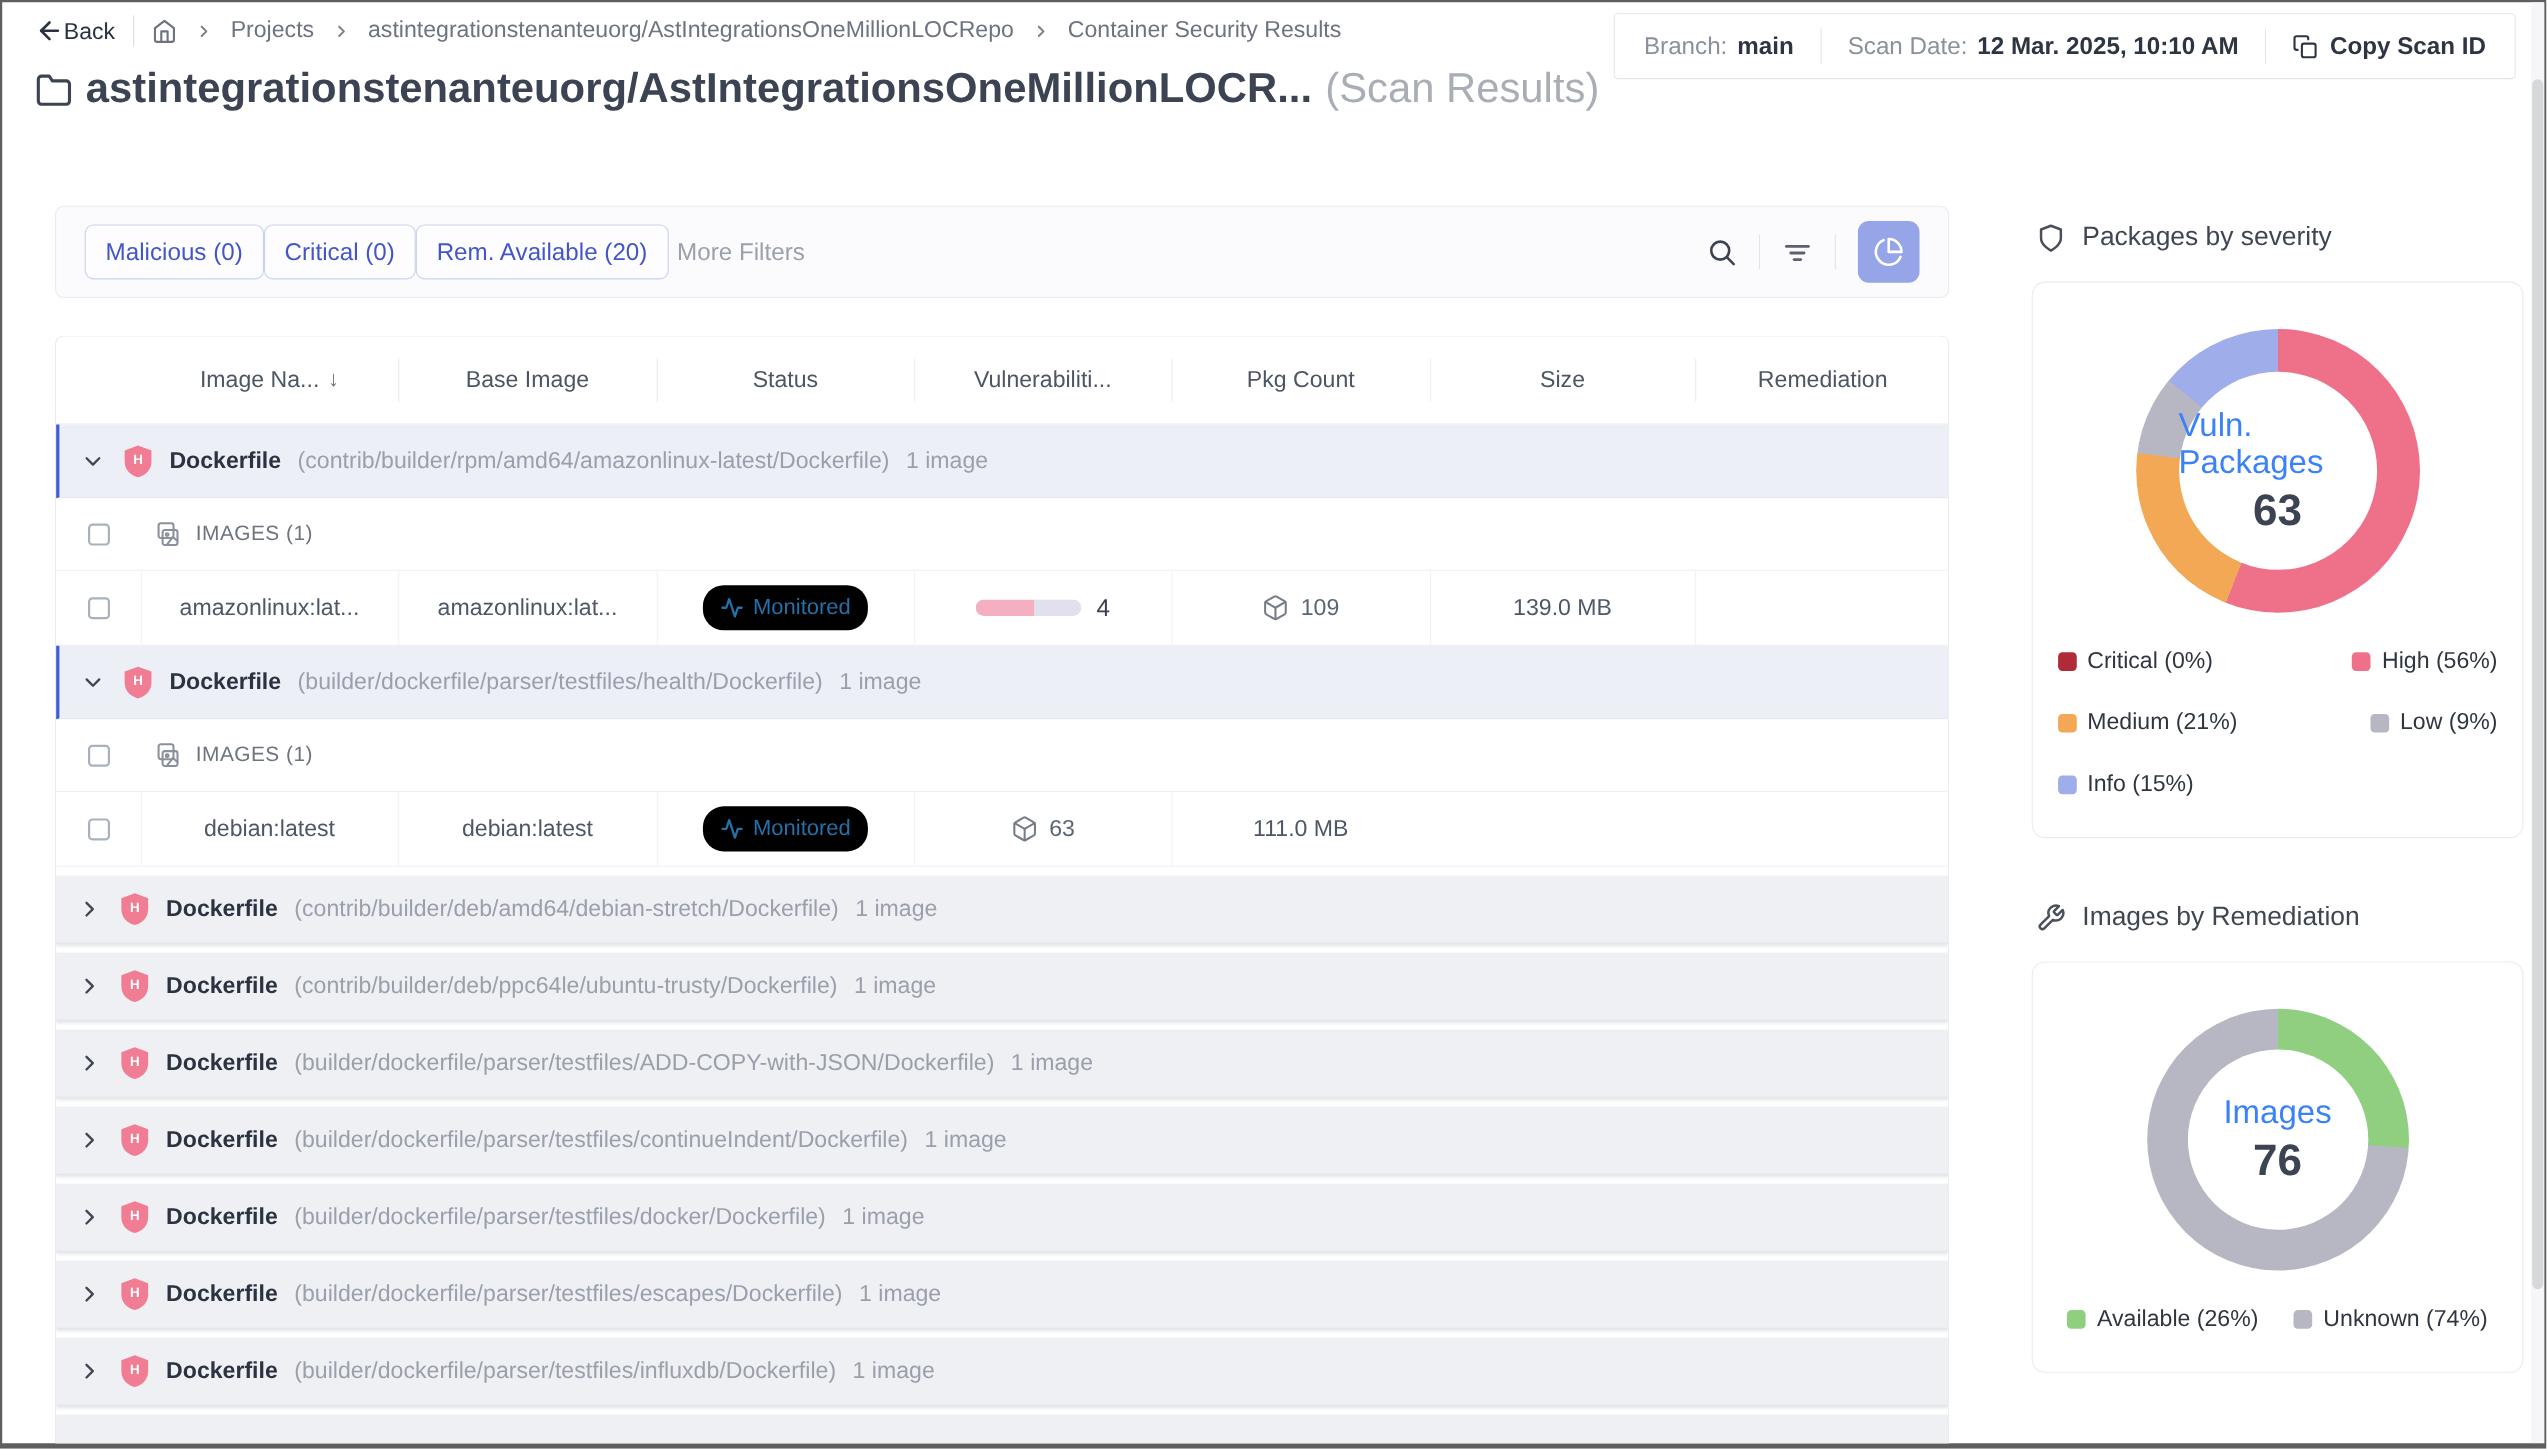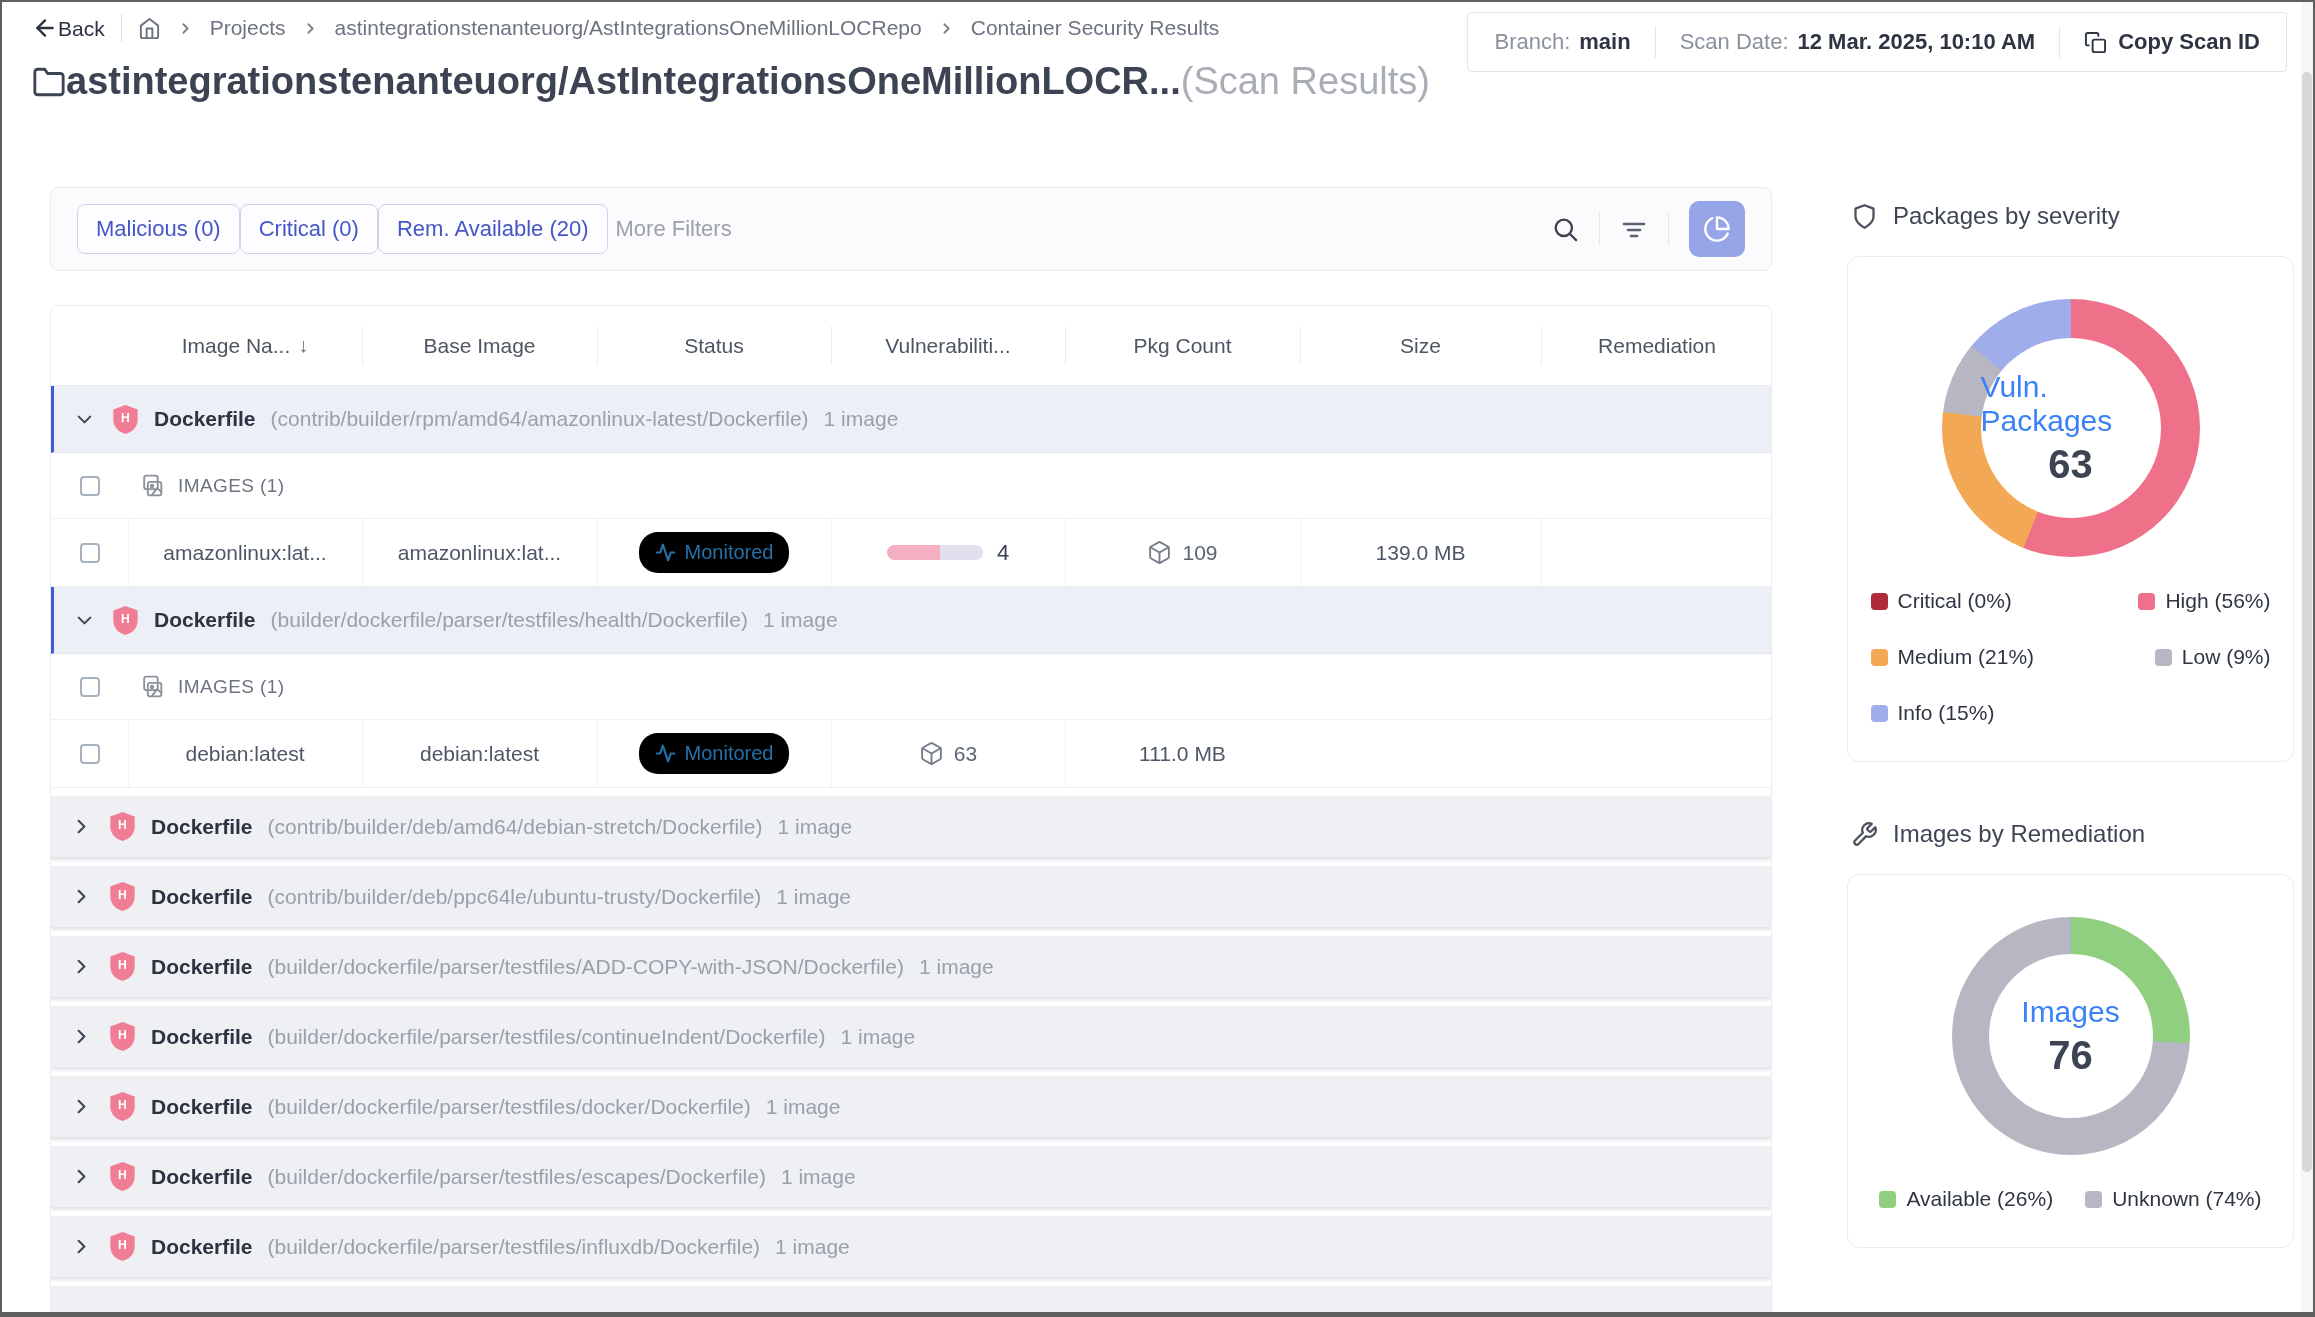--- a/index.html
+++ b/index.html
@@ -18,21 +18,21 @@
   
   .scan-box { position:absolute; top:10px; right:26px; height:60px; display:flex; align-items:center;
               gap:24px; background:#fff; border:1px solid #e3e5ea; border-radius:4px; padding:0 26px; font-size:22px; }
   .scan-label { color:#8a919c; }
   .scan-value { color:#2e3542; font-weight:600; }
   .scan-item { display:flex; gap:9px; align-items:center; }
   .vdiv { width:1px; height:32px; background:#e3e5ea; }
   .copy-btn { display:flex; gap:11px; align-items:center; color:#2e3542; font-weight:600; cursor:pointer; }
 
   
-  .title-row { position:absolute; top:58px; left:30px; display:flex; align-items:center; gap:0; }
+  .title-row { position:absolute; top:58px; left:30px; display:flex; align-items:center; gap:12px; }
   .page-title { font-size:38px; font-weight:bold; color:#3c4352; }
   .page-subtitle { font-size:38px; color:#a9adb6; }
 
   
   .main-left { position:absolute; left:48px; top:185px; width:1722px; }
   .filter-card { height:84px; background:#fbfbfd; border:1px solid #e9ebef; border-radius:8px;
                  display:flex; align-items:center; padding:0 26px; }
   .chip { border:1px solid #c9d3f0; color:#4456c7; background:#fdfdff; border-radius:8px;
           font-size:22px; padding:11px 18px; cursor:pointer; white-space:nowrap; }
   .more-filters { color:#9aa1ab; font-size:22px; margin-left:8px; cursor:pointer; }

